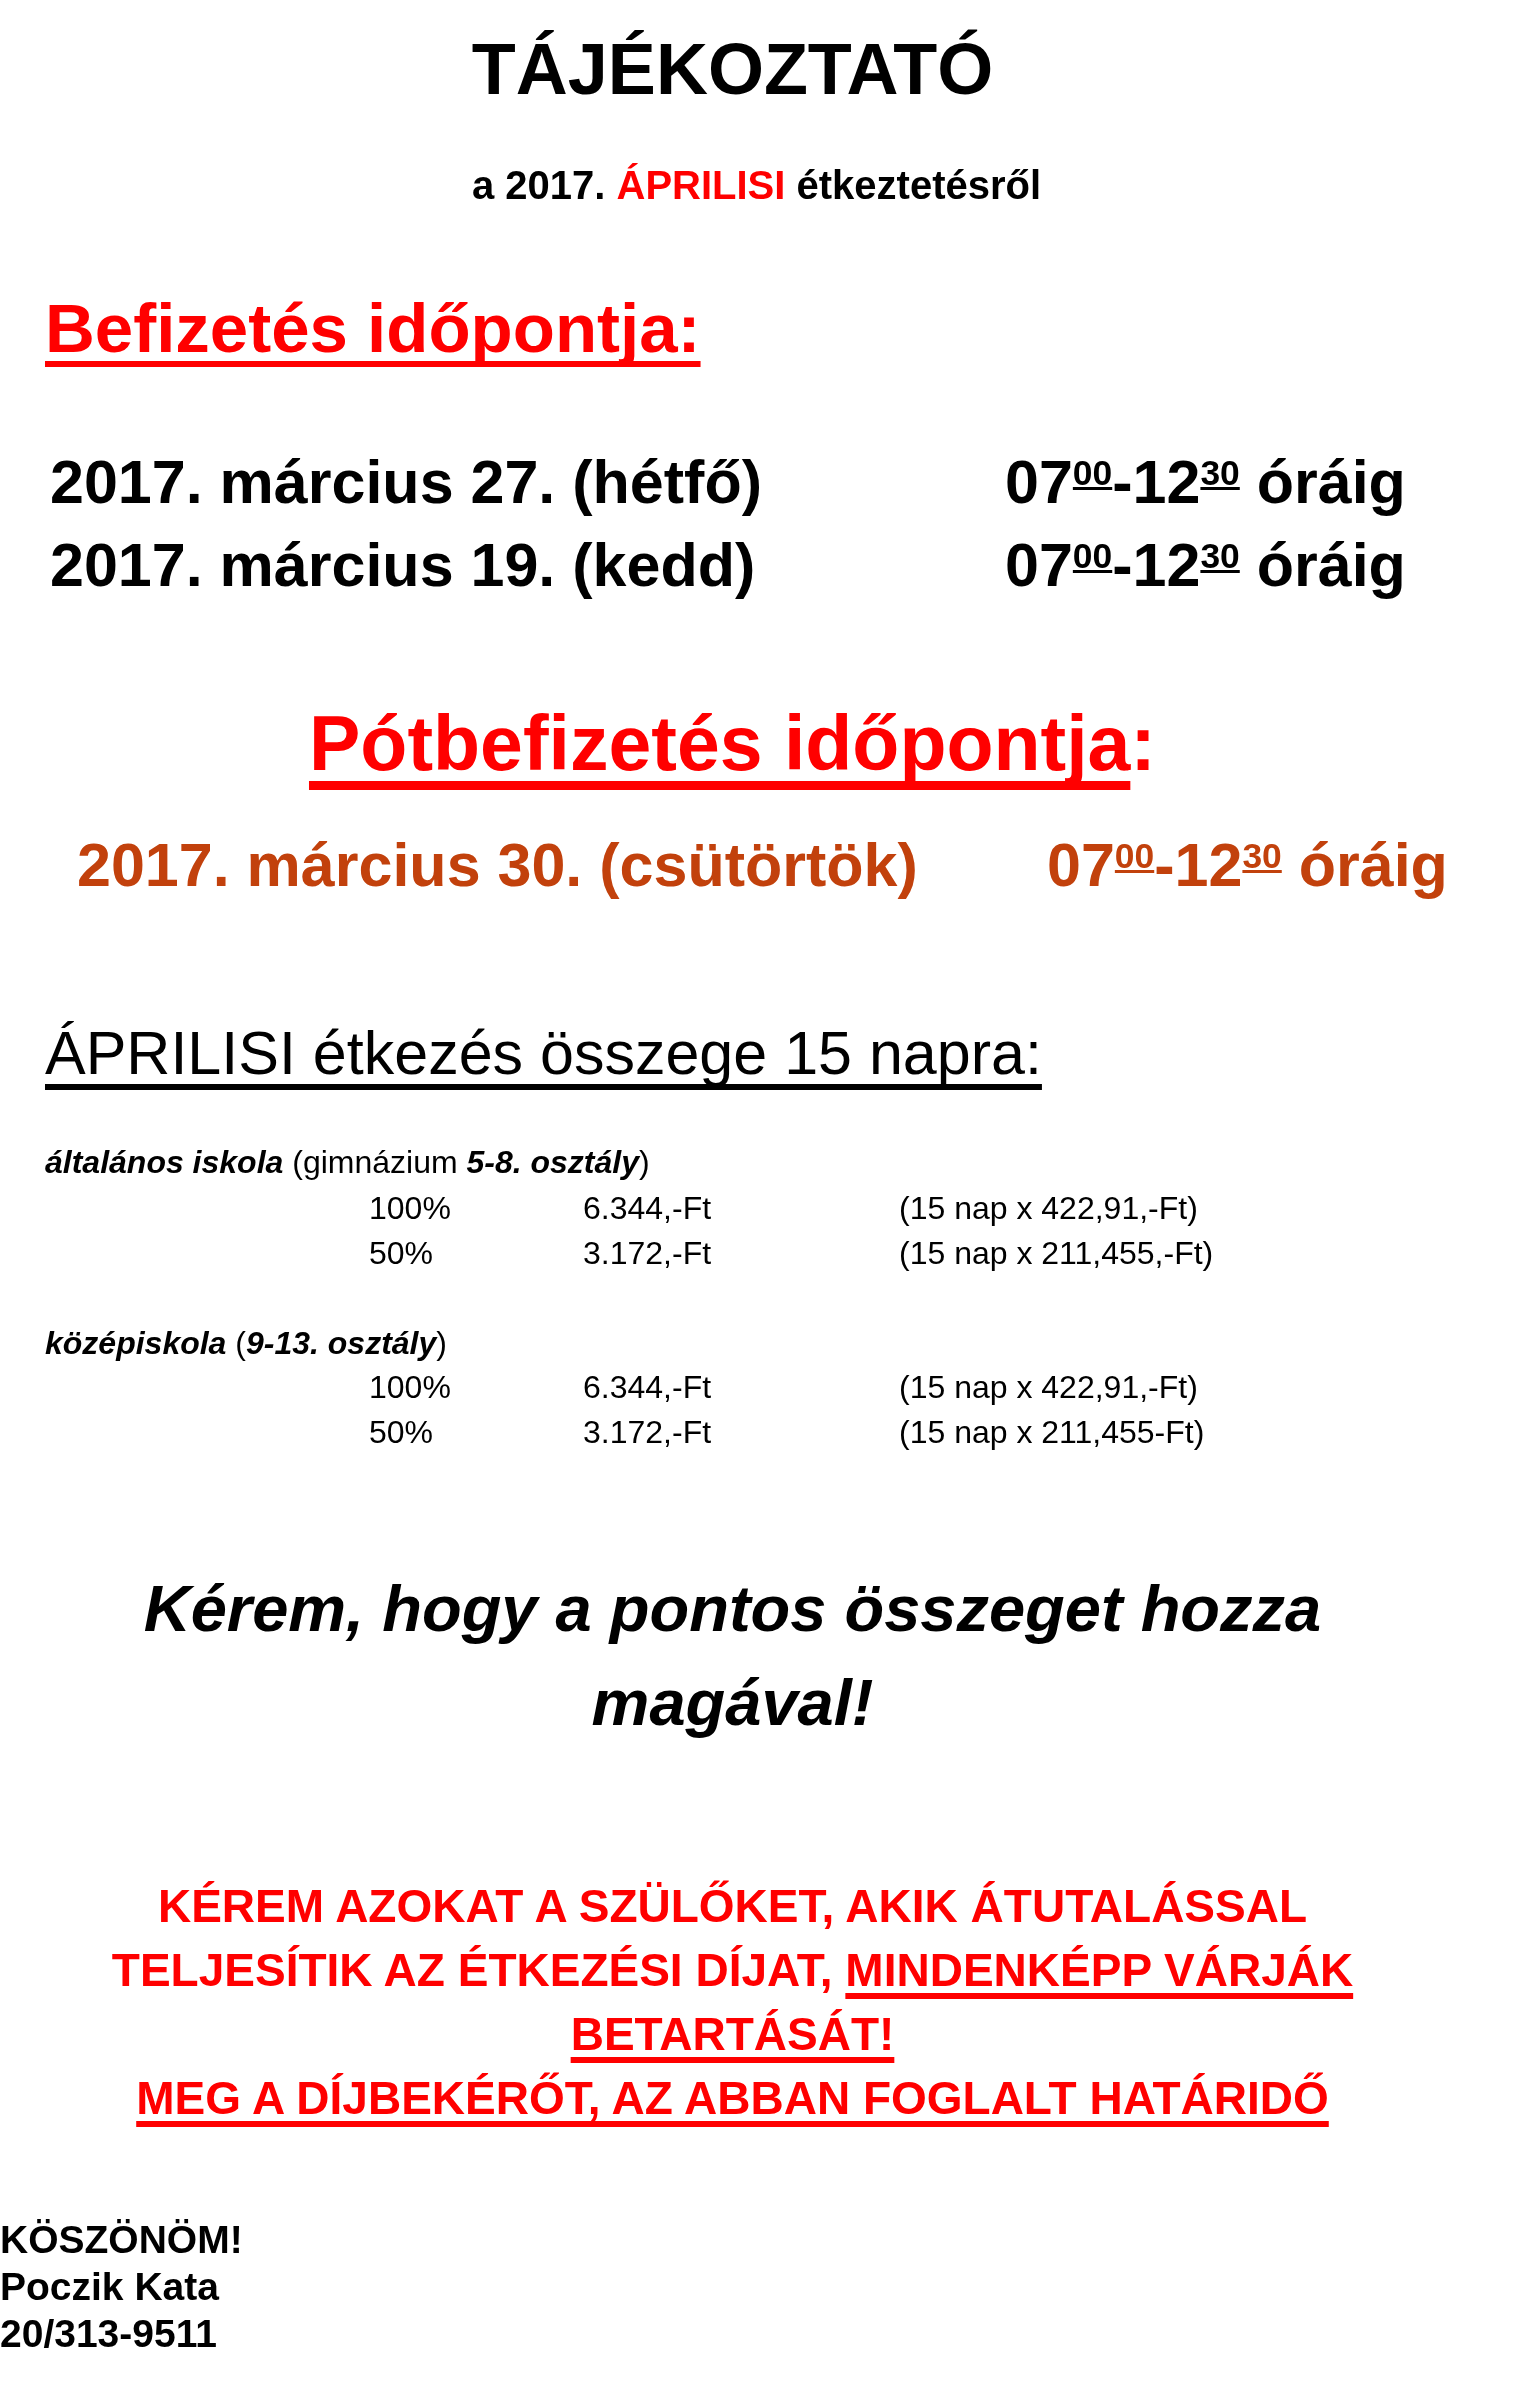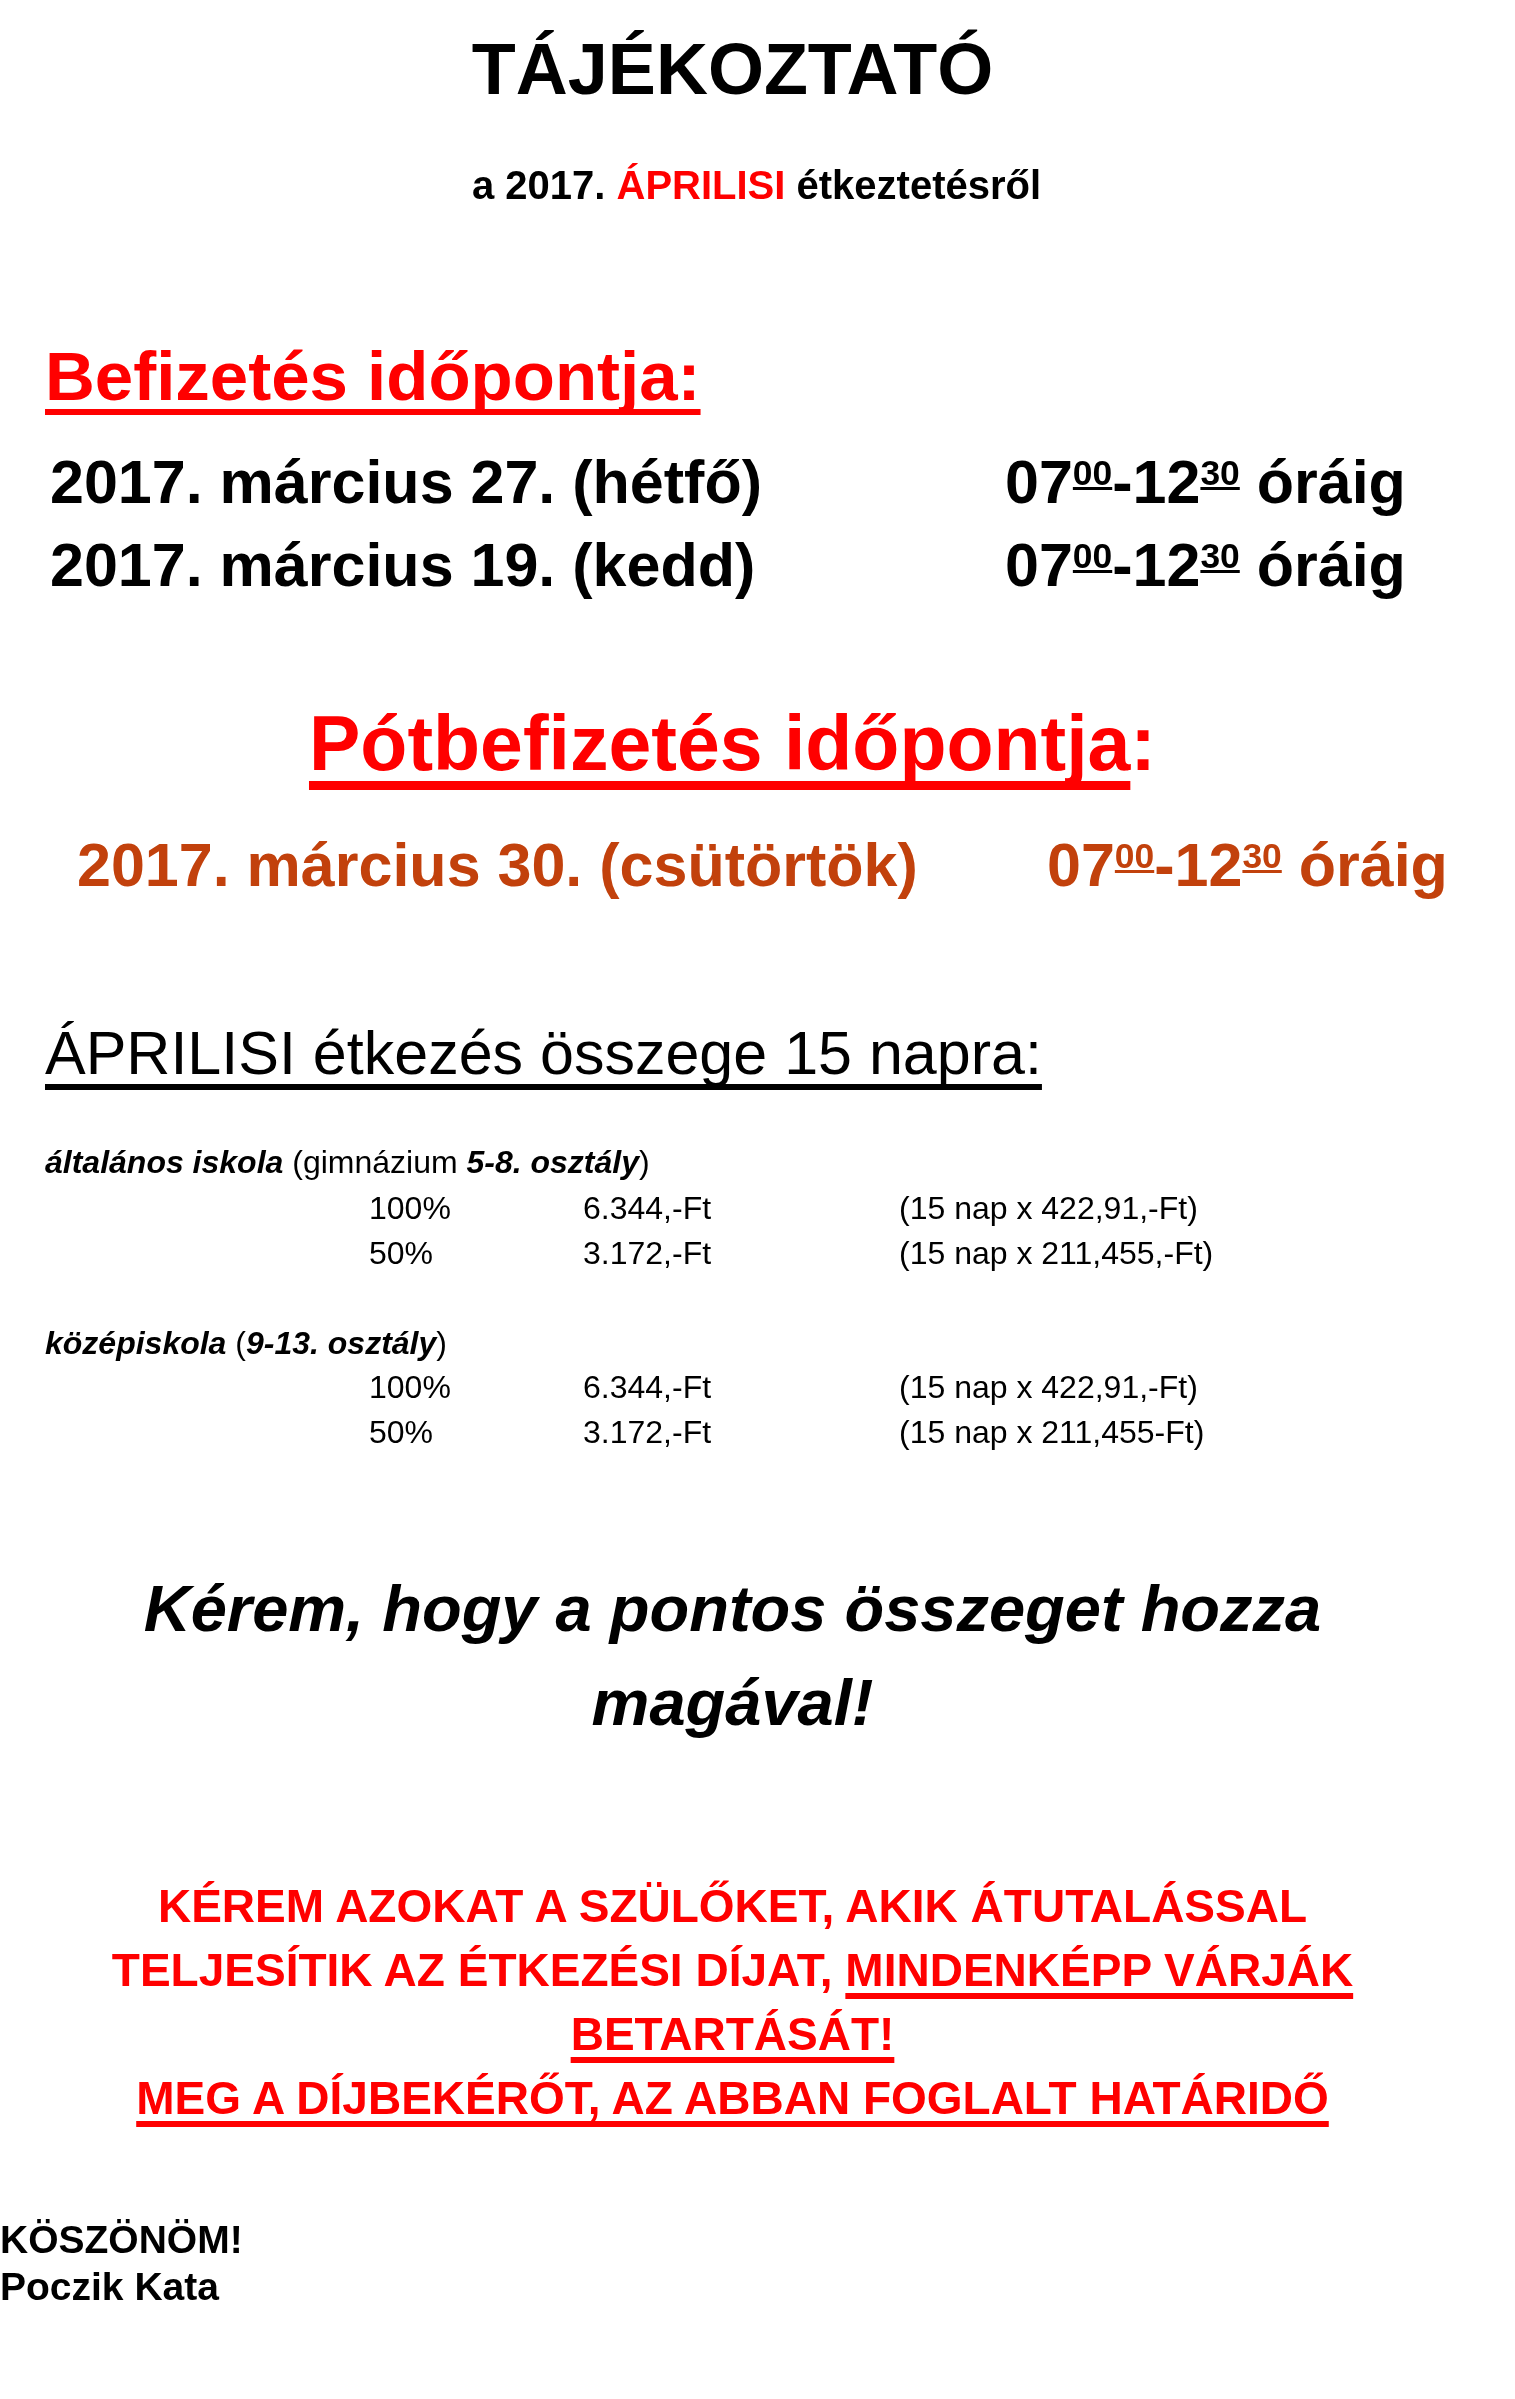--- a/index.html
+++ b/index.html
@@ -13,21 +13,21 @@
   .abs { position: absolute; left: 0; width: 1465px; }
   .centered { text-align: center; }
   .leftpad { padding-left: 45px; box-sizing: border-box; text-align: left; }
   .nowrap { white-space: nowrap; }
 
   .doc-title { top: 30px; font-size: 72px; font-weight: bold; line-height: 1.1; }
   .doc-subtitle { top: 161px; font-size: 40px; font-weight: bold; line-height: 1.2; margin-left: 24px; }
   .red { color: #ff0000; }
 
   .pay-heading {
-    top: 289px; font-size: 69px; font-weight: bold; color: #ff0000; margin-top: 48px;
+    top: 289px; font-size: 69px; font-weight: bold; color: #ff0000;
   }
   .u-thick {
     text-decoration: underline;
     text-decoration-thickness: 6px;
     text-underline-offset: 9px;
     text-decoration-skip-ink: none;
   }
 
   .date-row { position: absolute; left: 0; width: 1420px; height: 71px; font-size: 61px; font-weight: bold; }
   .date-row .date { position: absolute; left: 50px; white-space: nowrap; }
@@ -153,16 +153,17 @@
   <div class="abs centered notice">
     <div>KÉREM AZOKAT A SZÜLŐKET, AKIK ÁTUTALÁSSAL</div>
     <div><span>TELJESÍTIK AZ ÉTKEZÉSI DÍJAT, </span><span class="u-notice">MINDENKÉPP VÁRJÁK</span></div>
     <div><span class="u-notice">BETARTÁSÁT!</span></div>
     <div><span class="u-notice">MEG A DÍJBEKÉRŐT, AZ ABBAN FOGLALT HATÁRIDŐ</span></div>
   </div>
 
   <div class="abs signature">
     <div>KÖSZÖNÖM!</div>
     <div>Poczik Kata</div>
+    <div>20/313-9511</div>
   </div>
 
 </div>
 
 
 </body></html>

